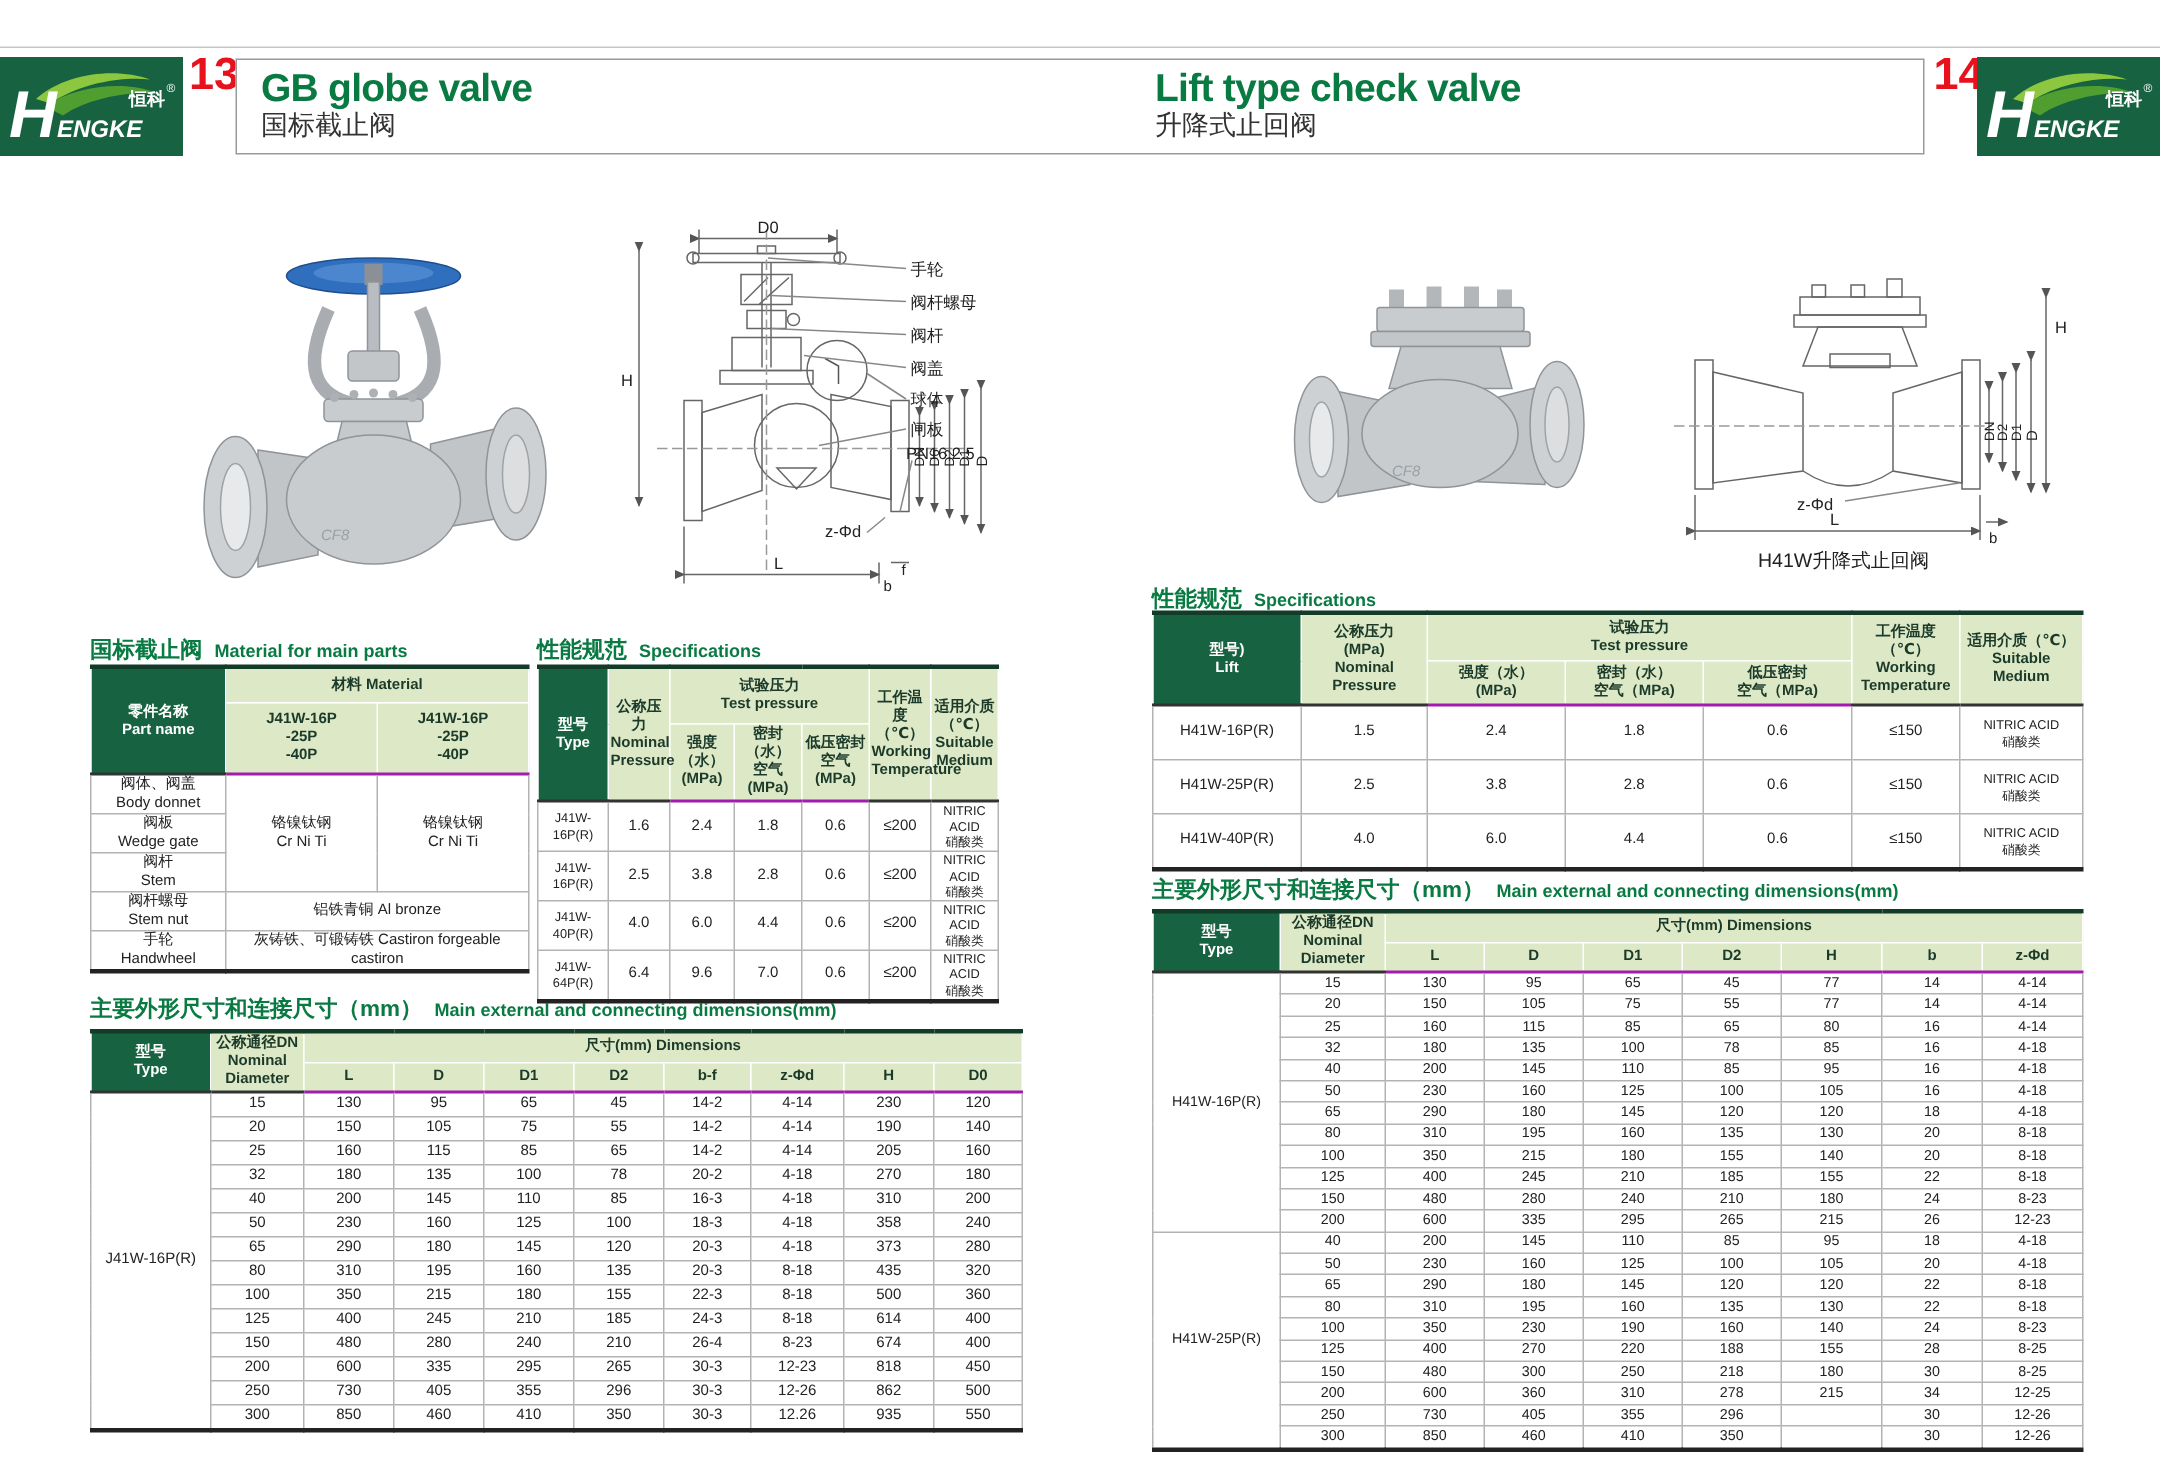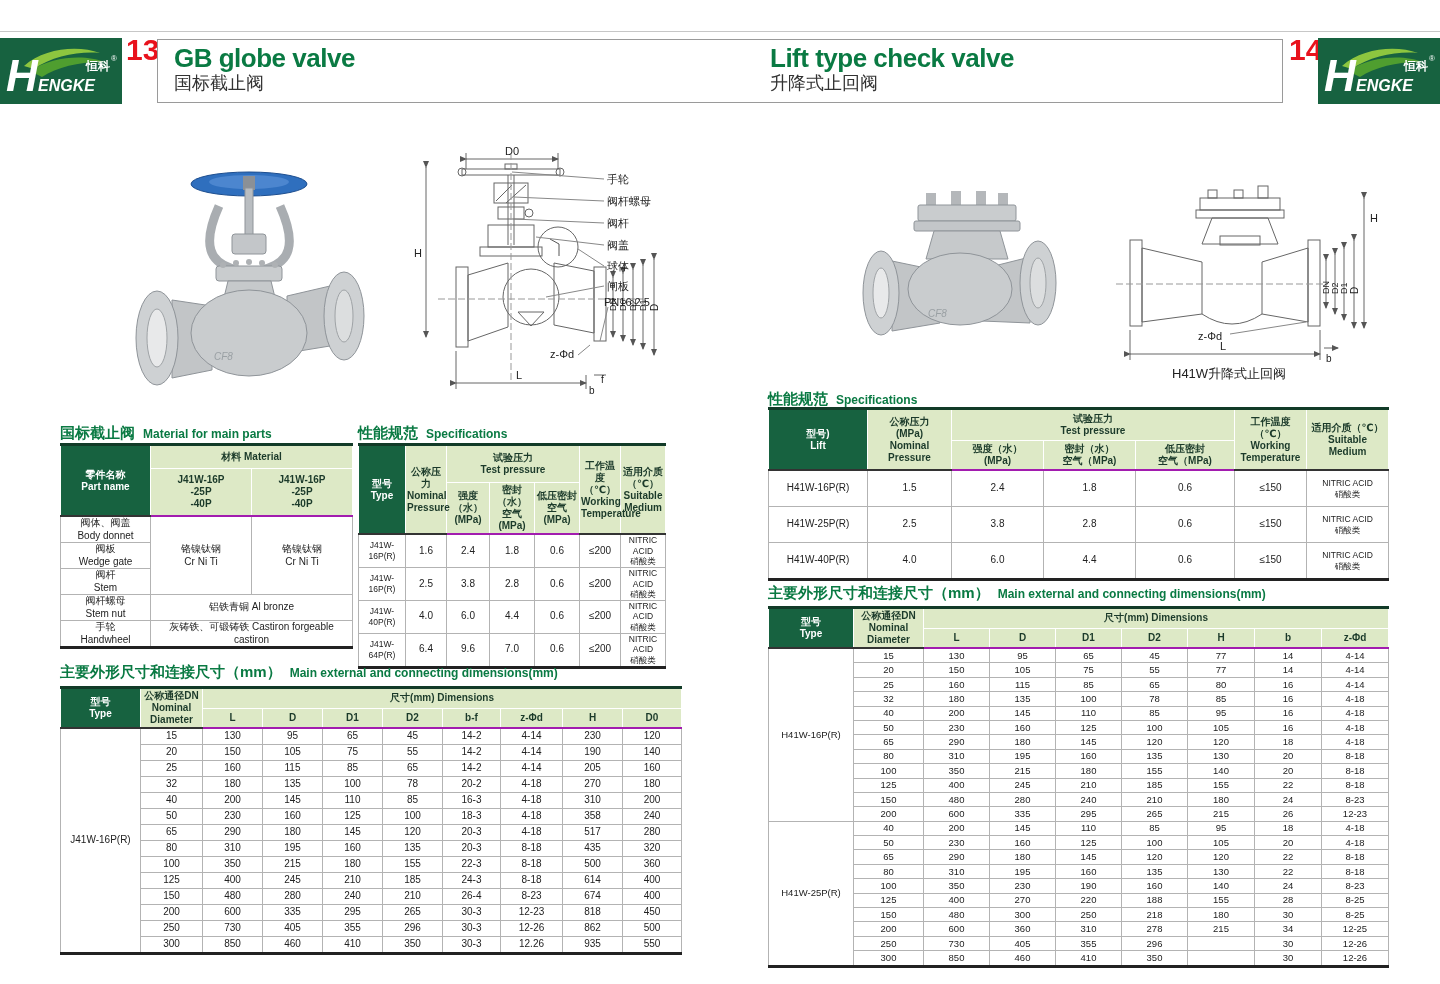--- a/index.html
+++ b/index.html
@@ -496,21 +496,21 @@
           <td>240</td>
         </tr>
         <tr>
           <td>65</td>
           <td>290</td>
           <td>180</td>
           <td>145</td>
           <td>120</td>
           <td>20-3</td>
           <td>4-18</td>
-          <td>517</td>
+          <td>373</td>
           <td>280</td>
         </tr>
         <tr>
           <td>80</td>
           <td>310</td>
           <td>195</td>
           <td>160</td>
           <td>135</td>
           <td>20-3</td>
           <td>8-18</td>

